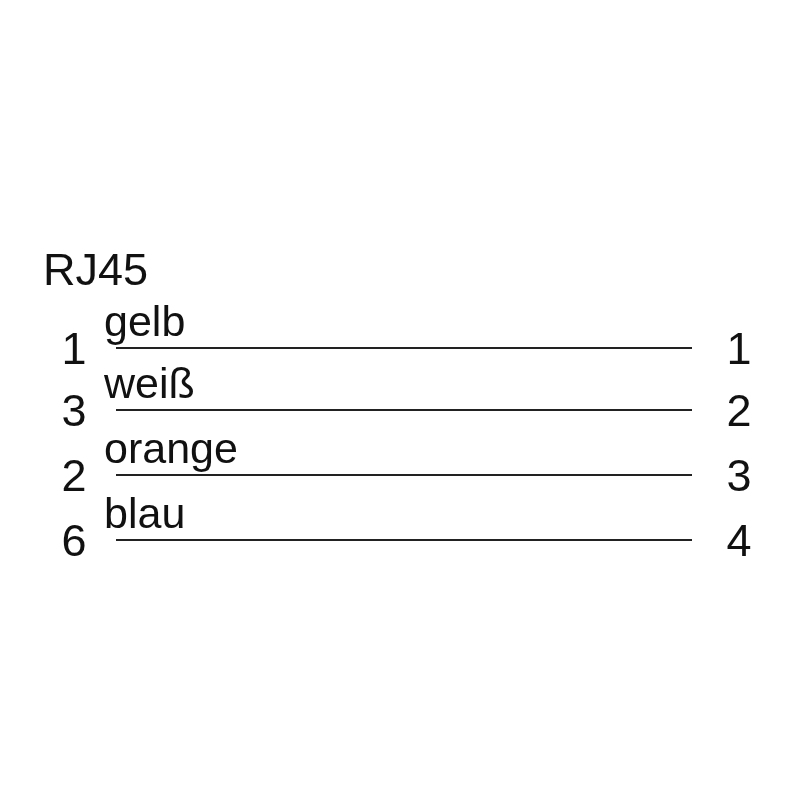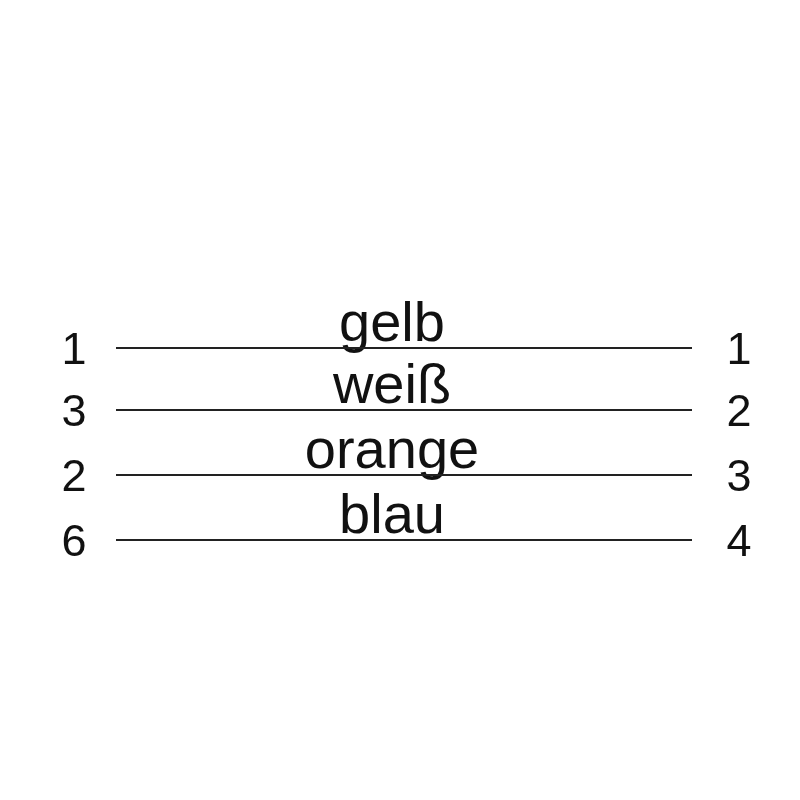--- a/index.html
+++ b/index.html
@@ -39,38 +39,39 @@
     text-align: center;
   }
   .pin.left-pin  { left: 44px;  width: 60px; }
   .pin.right-pin { left: 709px; width: 60px; }
 
   .wire-label {
     position: absolute;
     top: calc(var(--y) - 49px);
     left: 104px;
     width: 576px;
-    text-align: center;
-    font-size: 56px;
+    text-align: left;
+    font-size: 43px;
     line-height: 45px;
   }
   .wire-line {
     position: absolute;
     top: calc(var(--y) - 1px);
     left: 116px;
     width: 576px;
     height: 2px;
     background: var(--line-color, #222222);
   }
 </style>
 </head>
 <body>
 
 <div class="canvas">
 
+  <div class="connector-header left">RJ45</div>
 
 
   <div class="row" style="--y:348px">
     <div class="pin left-pin">1</div>
     <div class="wire-label">gelb</div>
     <div class="wire-line"></div>
     <div class="pin right-pin">1</div>
   </div>
 
   <div class="row" style="--y:410px">

